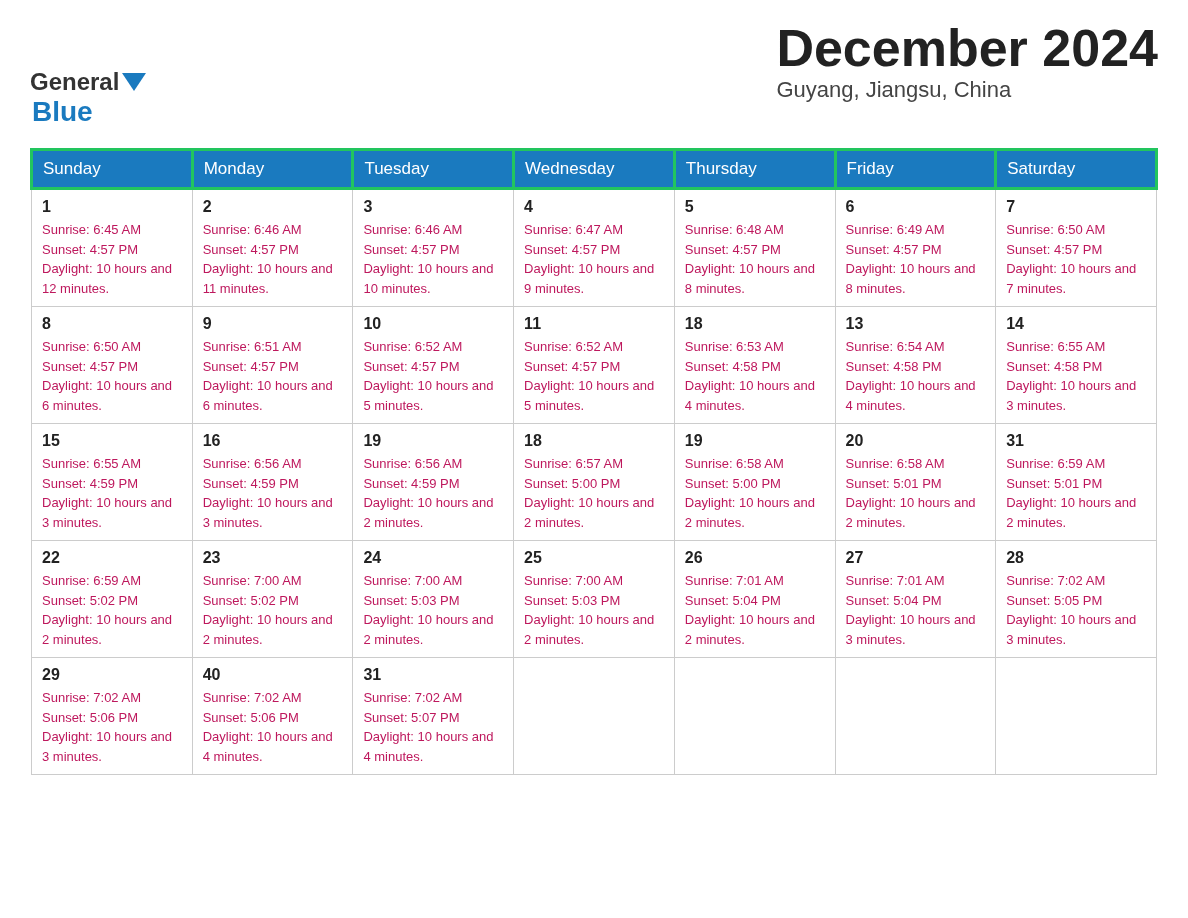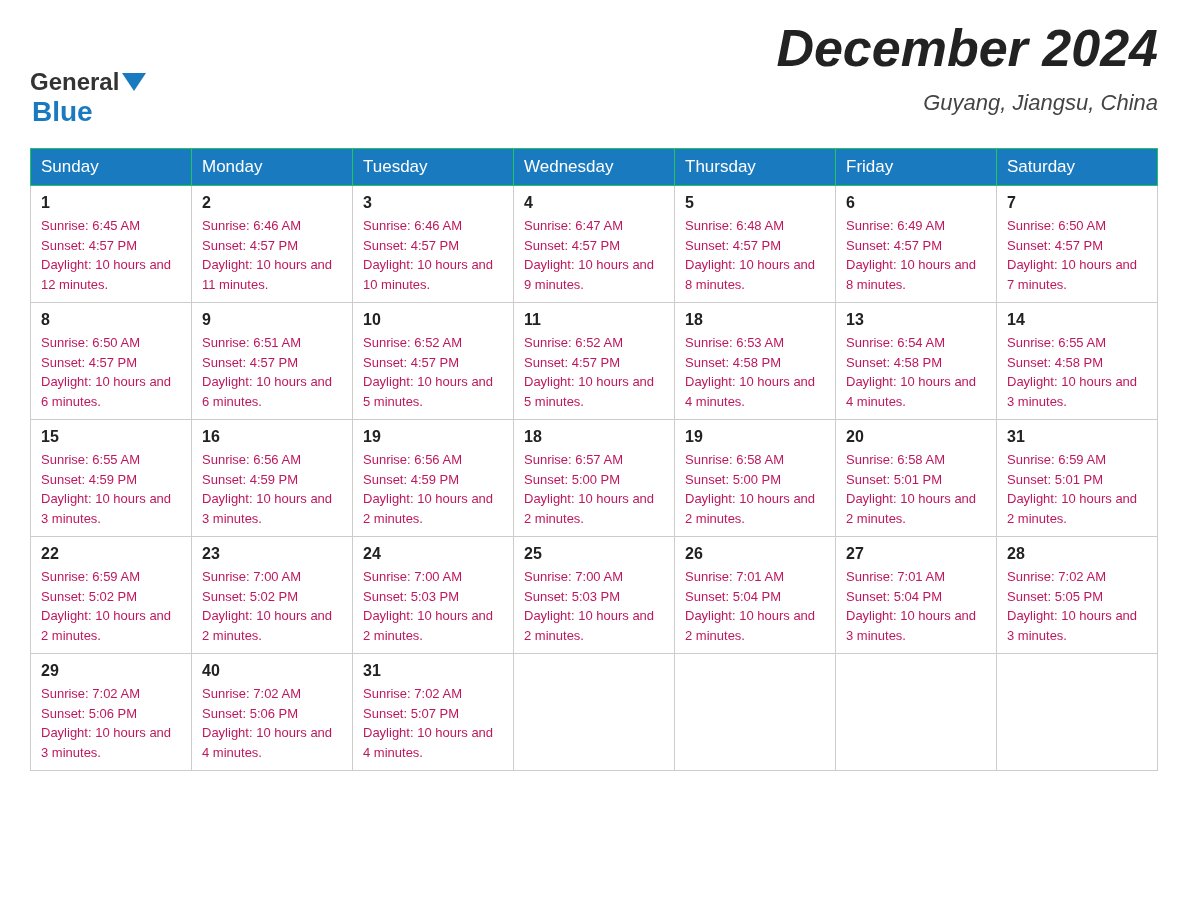--- a/index.html
+++ b/index.html
@@ -26,47 +26,45 @@
     .logo-triangle {
       width: 0;
       height: 0;
       border-left: 12px solid transparent;
       border-right: 12px solid transparent;
       border-top: 18px solid #1a7abf;
       margin: 0 3px;
       display: inline-block;
     }
     .title-section {
-      text-align: right;
-      font-style: italic;
     }
     .month-title {
       font-size: 52px;
       font-weight: bold;
       color: #222;
       line-height: 1.1;
     }
     .location {
       font-size: 22px;
       color: #444;
-      margin-top: 13px;
+      margin-top: 0;
     }
     .calendar {
       width: 100%;
       border-collapse: collapse;
       border: 1px solid #aaa;
     }
     .calendar th {
       background-color: #1a7abf;
       color: white;
       font-size: 17px;
       font-weight: normal;
       padding: 8px 10px;
       text-align: left;
-      border: 1px solid #22c55e;
+      border: 3px solid #22c55e;
     }
     .calendar td {
       vertical-align: top;
       padding: 8px 10px;
       border: 1px solid #ccc;
       width: 14.28%;
       min-height: 100px;
       font-size: 13px;
       color: #333;
     }

